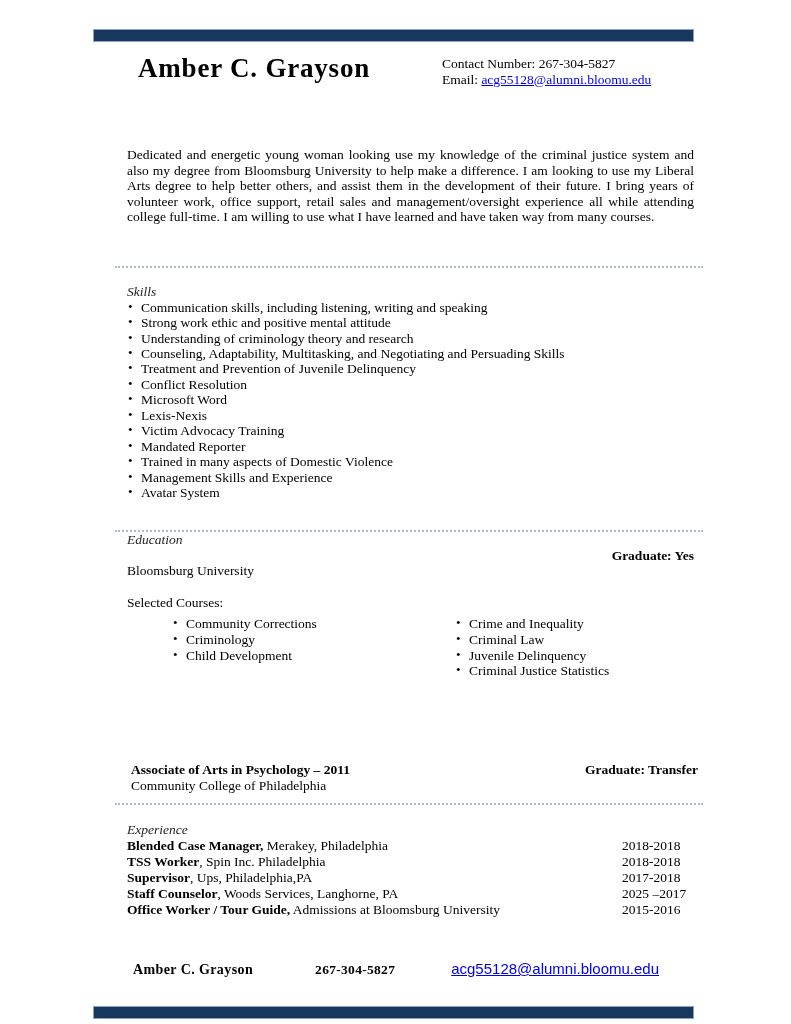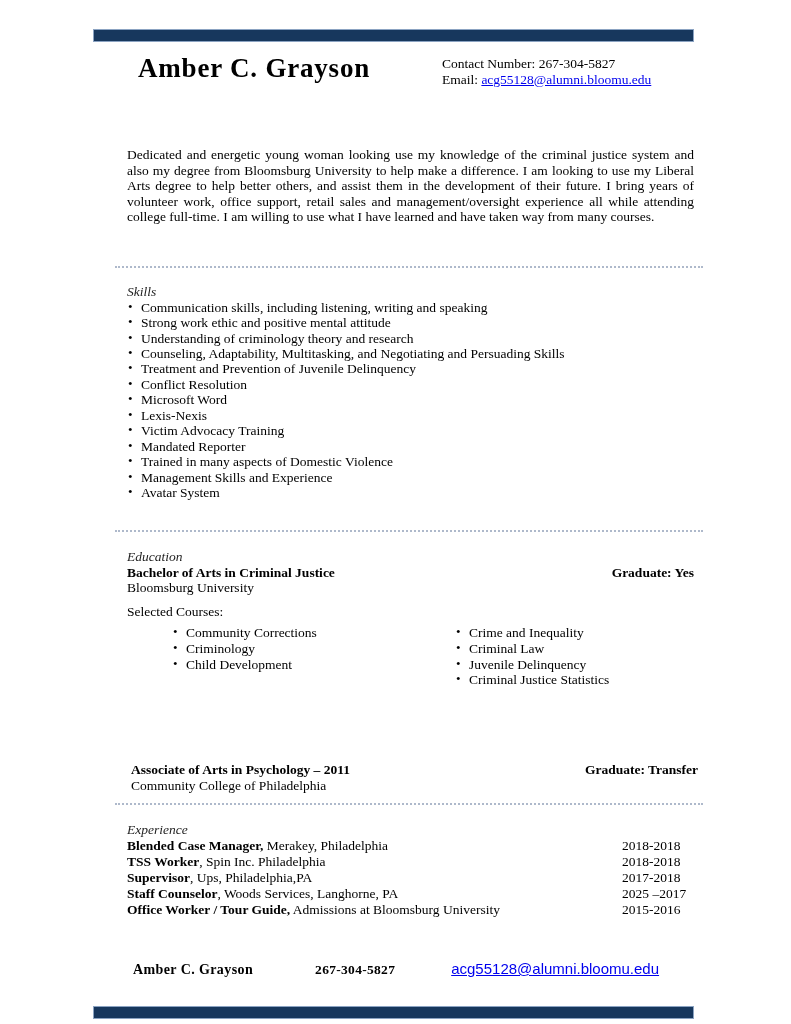--- a/index.html
+++ b/index.html
@@ -35,24 +35,24 @@
   }
   .sep1 { top:266px; } .sep2 { top:530px; } .sep3 { top:803px; }
 
   .section-title { font-style:italic; color:#1d1d1d; }
 
   .skills { position:absolute; top:284px; left:127px; width:567px; }
   ul.bullets { list-style:none; }
   ul.bullets li { position:relative; padding-left:14px; line-height:15.45px; }
   ul.bullets li::before { content:"\2022"; position:absolute; left:1px; top:-1px; font-size:13px; }
 
-  .education { position:absolute; top:549px; left:127px; width:567px; }
+  .education { position:absolute; top:532px; left:127px; width:567px; }
   .degree-row { display:flex; font-weight:bold; }
   .degree-status { margin-left:auto; text-align:right; white-space:nowrap; }
-  .courses-label { margin-top:8px; }
+  .courses-label { margin-top:16px; }
   .courses { display:flex; margin-top:6px; }
   .courses ul.bullets { margin-left:45px; width:283px; }
   .courses ul.bullets + ul.bullets { margin-left:0; width:auto; }
   .courses ul.bullets li { line-height:15.7px; }
 
   .assoc { position:absolute; top:762px; left:131px; width:567px;font-family:Liberation Serif, serif; }
 
   .experience { position:absolute; top:822px; left:127px; width:567px; }
   .job { display:flex; line-height:16px; }
   .job .job-left b { font-weight:bold; }
@@ -103,21 +103,20 @@
     <li>Management Skills and Experience</li>
     <li>Avatar System</li>
   </ul>
 </div>
 
 <div class="dotted-sep sep2"></div>
 
 <div class="education">
   <div class="section-title">Education</div>
   <div class="degree-row">
-    <span>Bachelor of Arts in Criminal Justice</span>
     <span class="degree-status">Graduate: Yes</span>
   </div>
   <div>Bloomsburg University</div>
   <div class="courses-label">Selected Courses:</div>
   <div class="courses">
     <ul class="bullets">
       <li>Community  Corrections</li>
       <li>Criminology</li>
       <li>Child Development</li>
     </ul>

